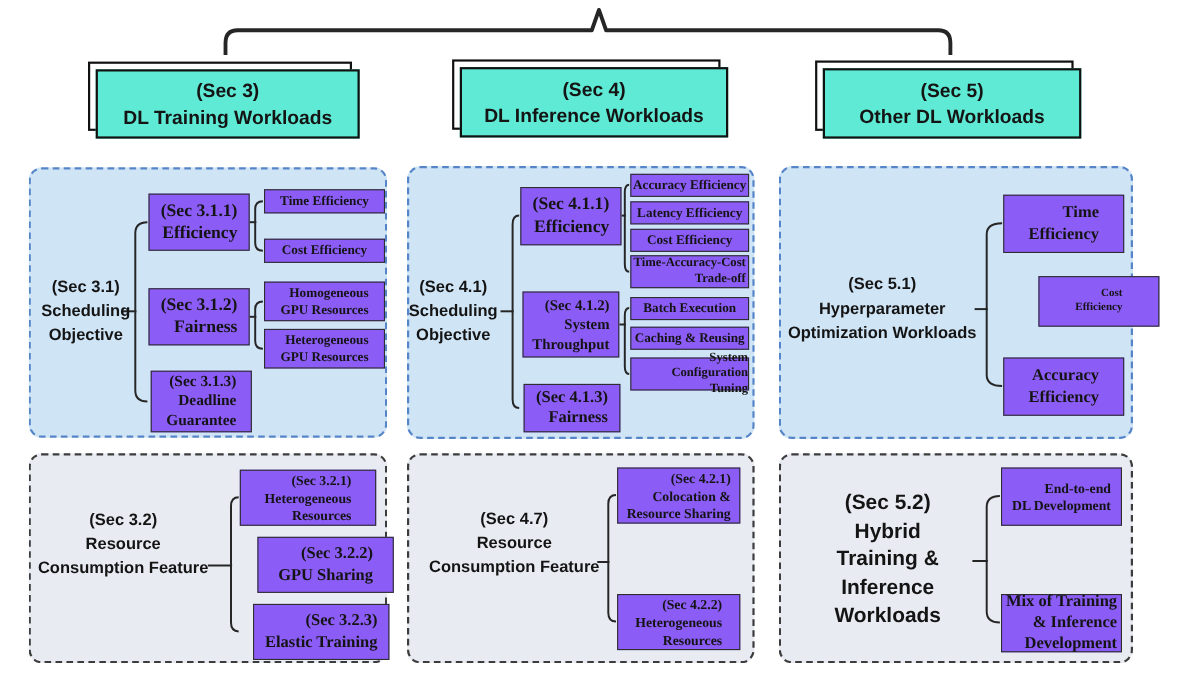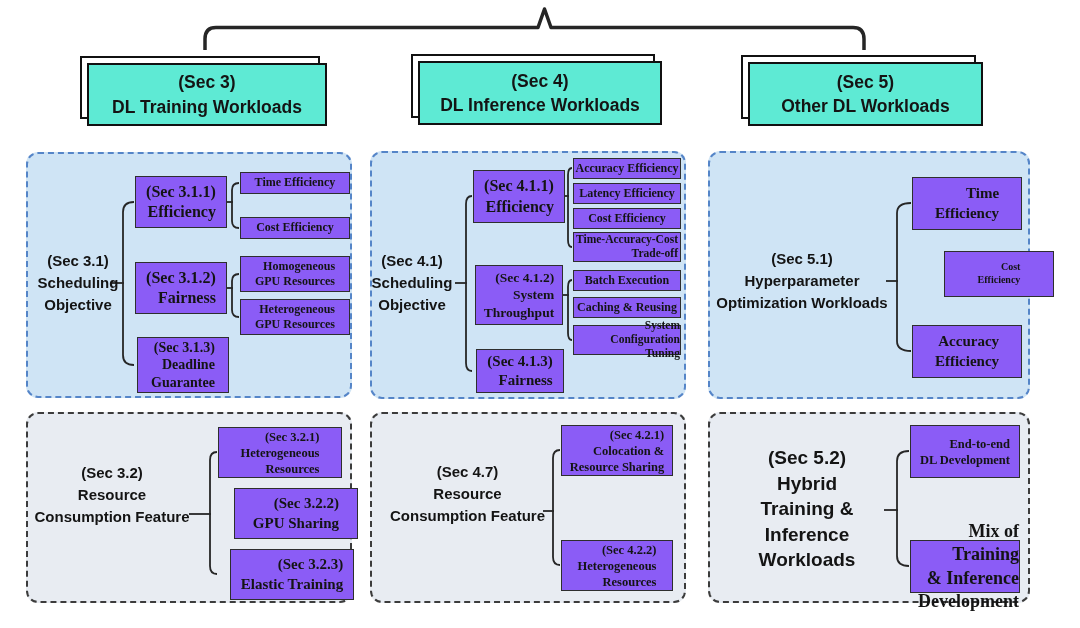--- a/index.html
+++ b/index.html
@@ -152,17 +152,17 @@
 Efficiency</div>
   <div class="wbox" style="left:912px;top:325px;width:110px;height:53px;font-size:15px;">Accuracy
 Efficiency</div>
 
   <div class="plabel" style="left:717px;top:468px;width:180px;height:82px;font-size:19px;line-height:1.35;">(Sec 5.2)
 Hybrid
 Training &amp; Inference
 Workloads</div>
   <div class="wbox" style="left:910px;top:425px;width:110px;height:53px;font-size:12.5px;">End-to-end
 DL Development</div>
-  <div class="wbox" style="left:910px;top:540px;width:110px;height:53px;font-size:18px;">Mix of Training
+  <div class="wbox" style="left:910px;top:540px;width:110px;height:53px;font-size:15px;">Mix of Training
 &amp; Inference
 Development</div>
 
 </div>
 
 </body></html>

